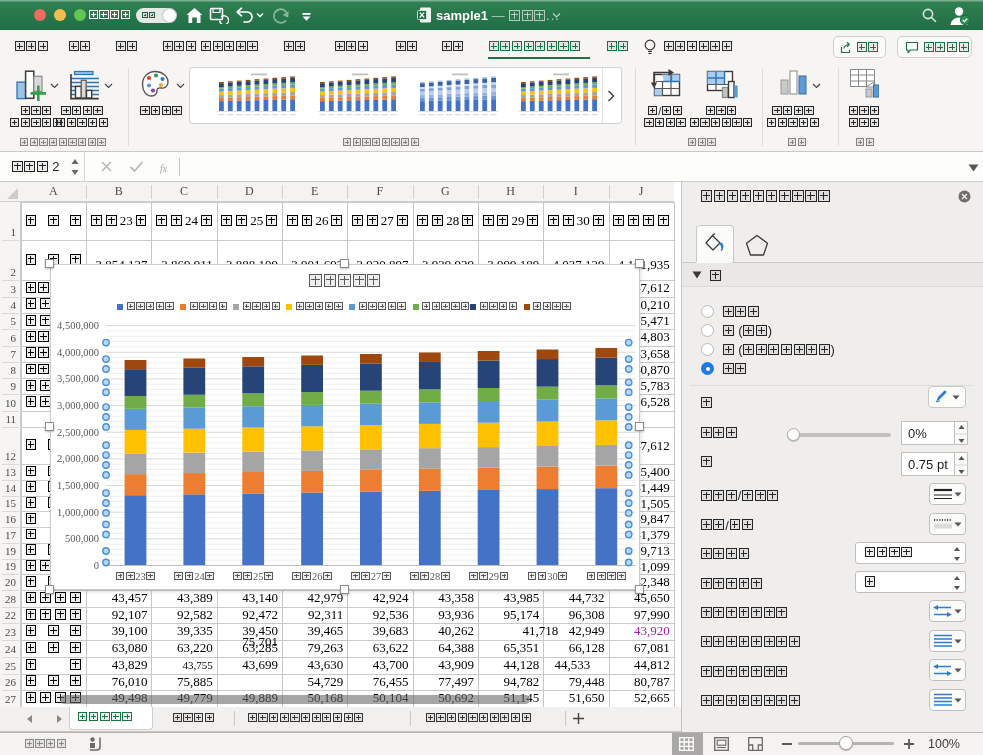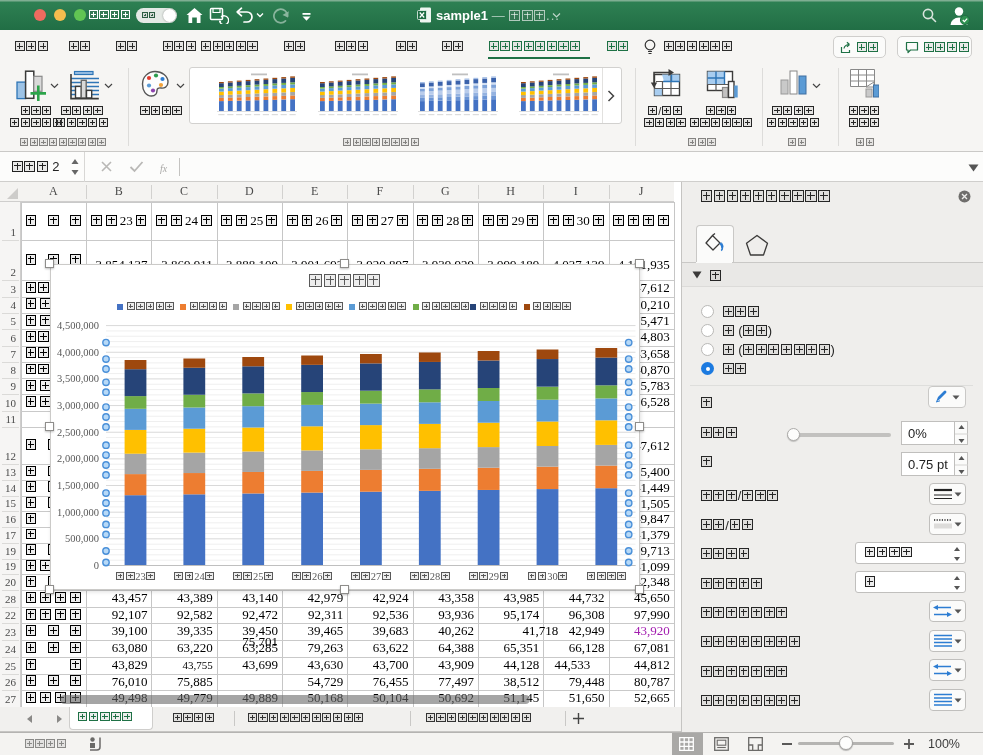--- a/index.html
+++ b/index.html
@@ -937,21 +937,21 @@
 <div class="abs ser num" style="left:412.6px;top:656.8px;width:65.3px;height:16.7px;line-height:16.7px;padding-right:4px;font-size:13px;color:#000">43,909</div>
 <div class="abs ser num" style="left:477.9px;top:656.8px;width:65.3px;height:16.7px;line-height:16.7px;padding-right:4px;font-size:13px;color:#000">44,128</div>
 <div class="abs ser num" style="left:543.2px;top:656.8px;width:51px;height:16.7px;line-height:16.7px;padding-right:4px;font-size:13px;color:#000">44,533</div>
 <div class="abs ser num" style="left:608.5px;top:656.8px;width:65.3px;height:16.7px;line-height:16.7px;padding-right:4px;font-size:13px;color:#000">44,812</div>
 <div class="abs ser num" style="left:86.1px;top:673.5px;width:65.3px;height:16.7px;line-height:16.7px;padding-right:4px;font-size:13px;color:#000">76,010</div>
 <div class="abs ser num" style="left:151.4px;top:673.5px;width:65.3px;height:16.7px;line-height:16.7px;padding-right:4px;font-size:13px;color:#000">75,885</div>
 <div class="abs ser num" style="left:216.7px;top:634px;width:65.3px;height:16.7px;line-height:16.7px;padding-right:4px;font-size:13px;color:#000">75,701</div>
 <div class="abs ser num" style="left:282.0px;top:673.5px;width:65.3px;height:16.7px;line-height:16.7px;padding-right:4px;font-size:13px;color:#000">54,729</div>
 <div class="abs ser num" style="left:347.3px;top:673.5px;width:65.3px;height:16.7px;line-height:16.7px;padding-right:4px;font-size:13px;color:#000">76,455</div>
 <div class="abs ser num" style="left:412.6px;top:673.5px;width:65.3px;height:16.7px;line-height:16.7px;padding-right:4px;font-size:13px;color:#000">77,497</div>
-<div class="abs ser num" style="left:477.9px;top:673.5px;width:65.3px;height:16.7px;line-height:16.7px;padding-right:4px;font-size:13px;color:#000">38,512</div>
+<div class="abs ser num" style="left:477.9px;top:673.5px;width:65.3px;height:16.7px;line-height:16.7px;padding-right:4px;font-size:13px;color:#000">94,782</div>
 <div class="abs ser num" style="left:543.2px;top:673.5px;width:65.3px;height:16.7px;line-height:16.7px;padding-right:4px;font-size:13px;color:#000">79,448</div>
 <div class="abs ser num" style="left:608.5px;top:673.5px;width:65.3px;height:16.7px;line-height:16.7px;padding-right:4px;font-size:13px;color:#000">80,787</div>
 <div class="abs ser num" style="left:86.1px;top:690.1px;width:65.3px;height:16.7px;line-height:16.7px;padding-right:4px;font-size:13px;color:#000">49,498</div>
 <div class="abs ser num" style="left:151.4px;top:690.1px;width:65.3px;height:16.7px;line-height:16.7px;padding-right:4px;font-size:13px;color:#000">49,779</div>
 <div class="abs ser num" style="left:216.7px;top:690.1px;width:65.3px;height:16.7px;line-height:16.7px;padding-right:4px;font-size:13px;color:#000">49,889</div>
 <div class="abs ser num" style="left:282.0px;top:690.1px;width:65.3px;height:16.7px;line-height:16.7px;padding-right:4px;font-size:13px;color:#000">50,168</div>
 <div class="abs ser num" style="left:347.3px;top:690.1px;width:65.3px;height:16.7px;line-height:16.7px;padding-right:4px;font-size:13px;color:#000">50,104</div>
 <div class="abs ser num" style="left:412.6px;top:690.1px;width:65.3px;height:16.7px;line-height:16.7px;padding-right:4px;font-size:13px;color:#000">50,692</div>
 <div class="abs ser num" style="left:477.9px;top:690.1px;width:65.3px;height:16.7px;line-height:16.7px;padding-right:4px;font-size:13px;color:#000">51,145</div>
 <div class="abs ser num" style="left:543.2px;top:690.1px;width:65.3px;height:16.7px;line-height:16.7px;padding-right:4px;font-size:13px;color:#000">51,650</div>

